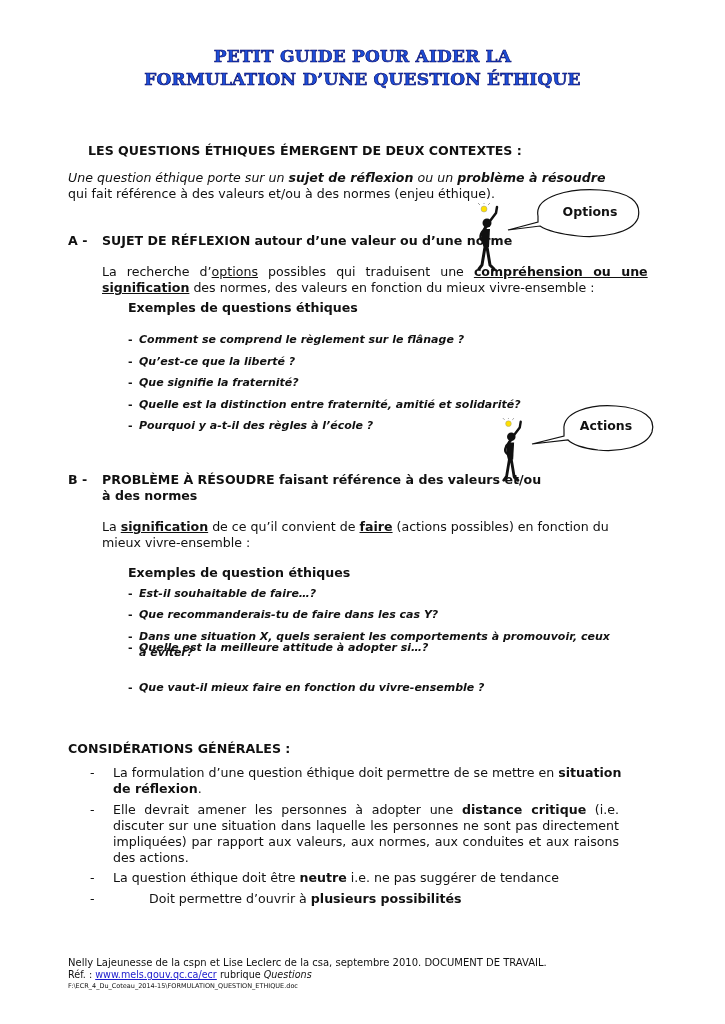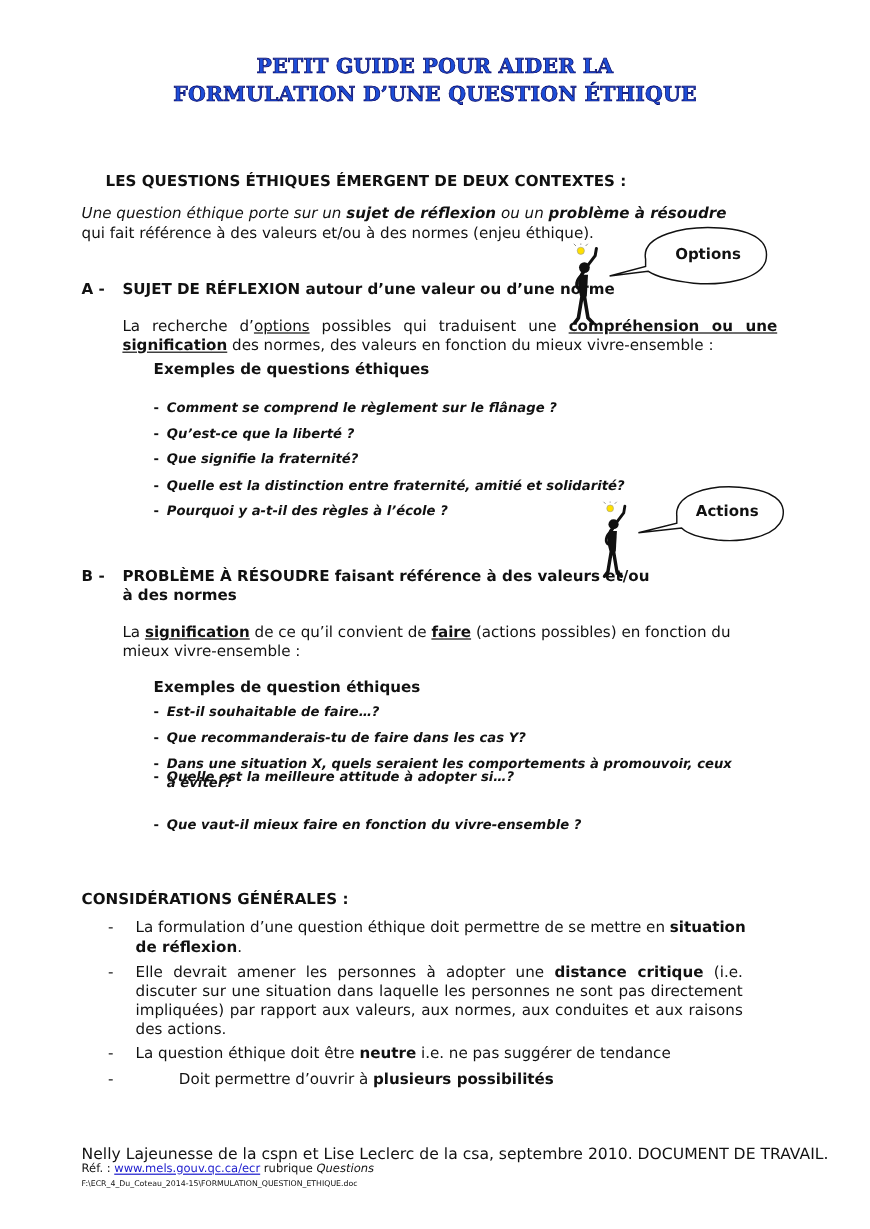--- a/index.html
+++ b/index.html
@@ -126,17 +126,17 @@
 <div class="abs txt" style="left:90px; top:870px;">-</div>
 <div class="abs txt" style="left:113px; top:870px;">
   <span>La question éthique doit être </span><span class="b">neutre</span><span> i.e. ne pas suggérer de tendance</span>
 </div>
 
 <div class="abs txt" style="left:90px; top:891px;">-</div>
 <div class="abs txt" style="left:113px; top:891px;margin-left:36px;">
   <span>Doit permettre d’ouvrir à </span><span class="b">plusieurs possibilités</span>
 </div>
 
-<div class="abs" style="left:68px; top:957px; font-size:13px; line-height:12px; white-space:nowrap;">Nelly Lajeunesse de la cspn et Lise Leclerc de la csa, septembre 2010. DOCUMENT DE TRAVAIL.</div>
+<div class="abs" style="left:68px; top:957px; font-size:10px; line-height:12px; white-space:nowrap;">Nelly Lajeunesse de la cspn et Lise Leclerc de la csa, septembre 2010. DOCUMENT DE TRAVAIL.</div>
 <div class="abs" style="left:68px; top:969px; font-size:9.6px; line-height:12px; white-space:nowrap;">
   <span>Réf. : </span><a class="link">www.mels.gouv.qc.ca/ecr</a><span> rubrique </span><span class="i">Questions</span>
 </div>
 <div class="abs small" style="left:68px; top:982px;">F:\ECR_4_Du_Coteau_2014-15\FORMULATION_QUESTION_ETHIQUE.doc</div>
 
 </body></html>

